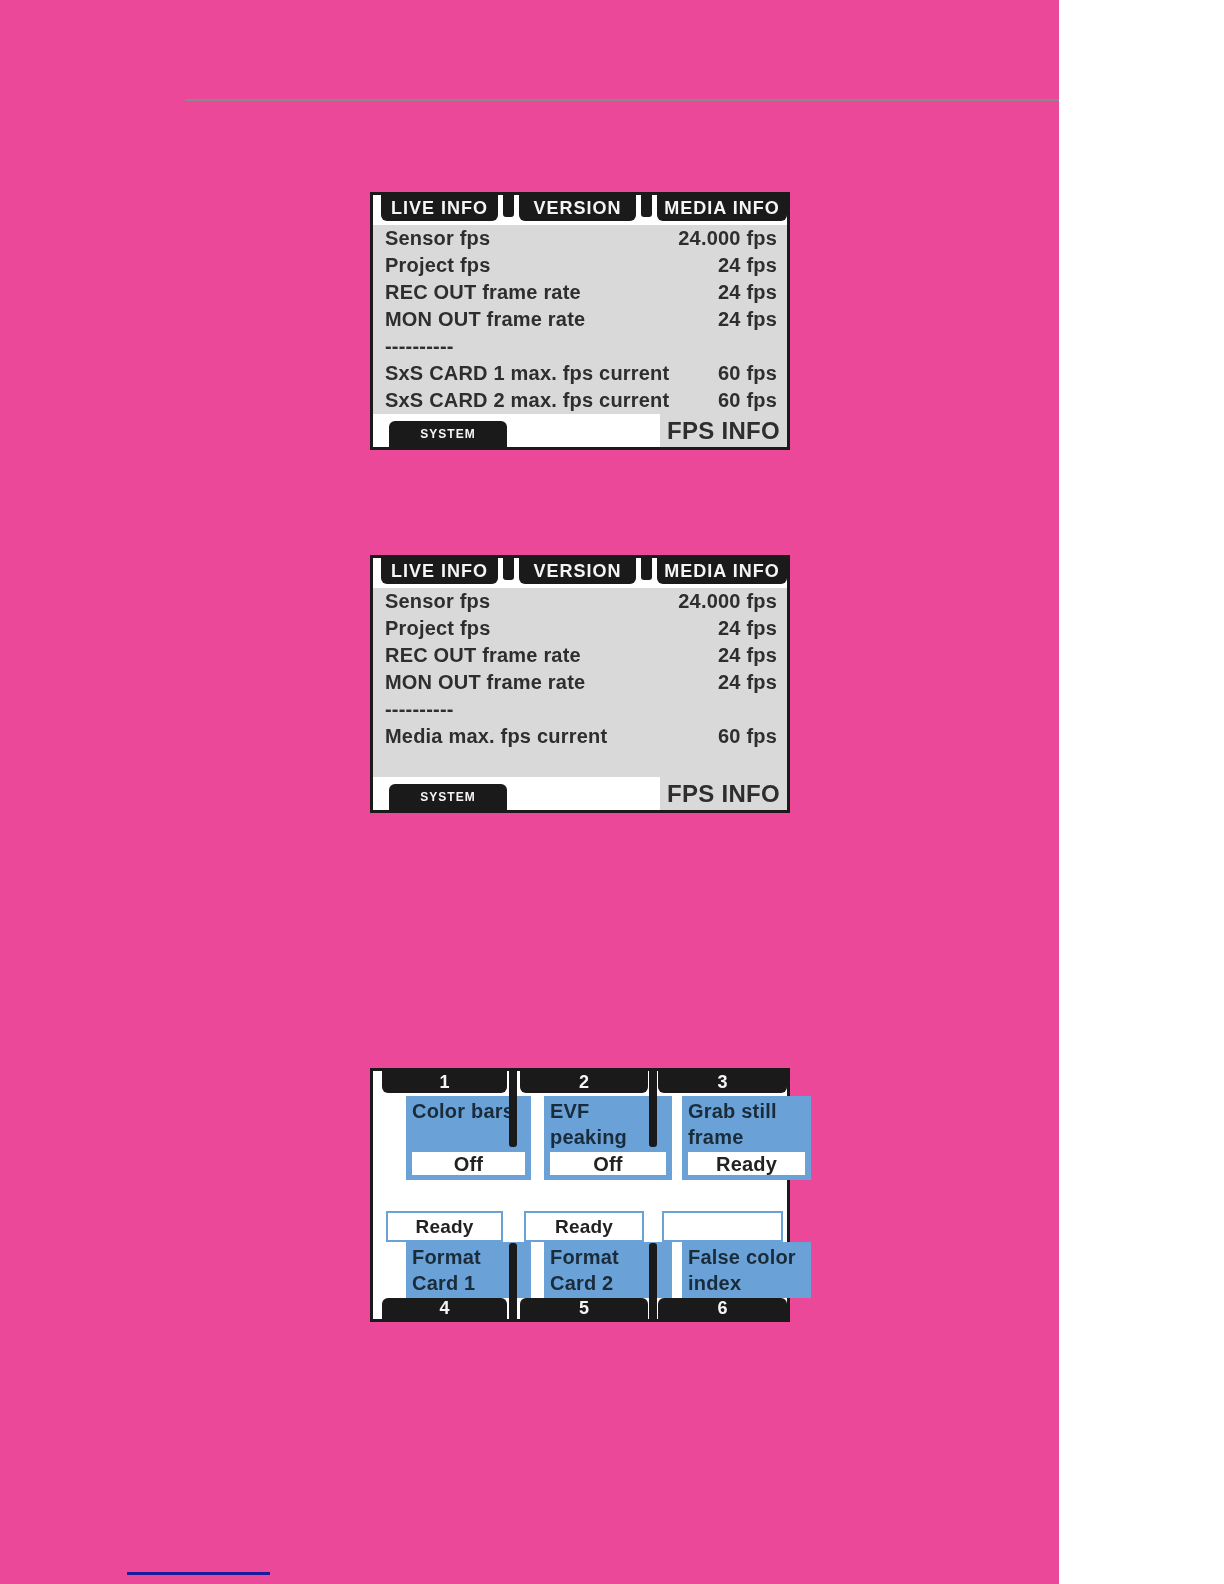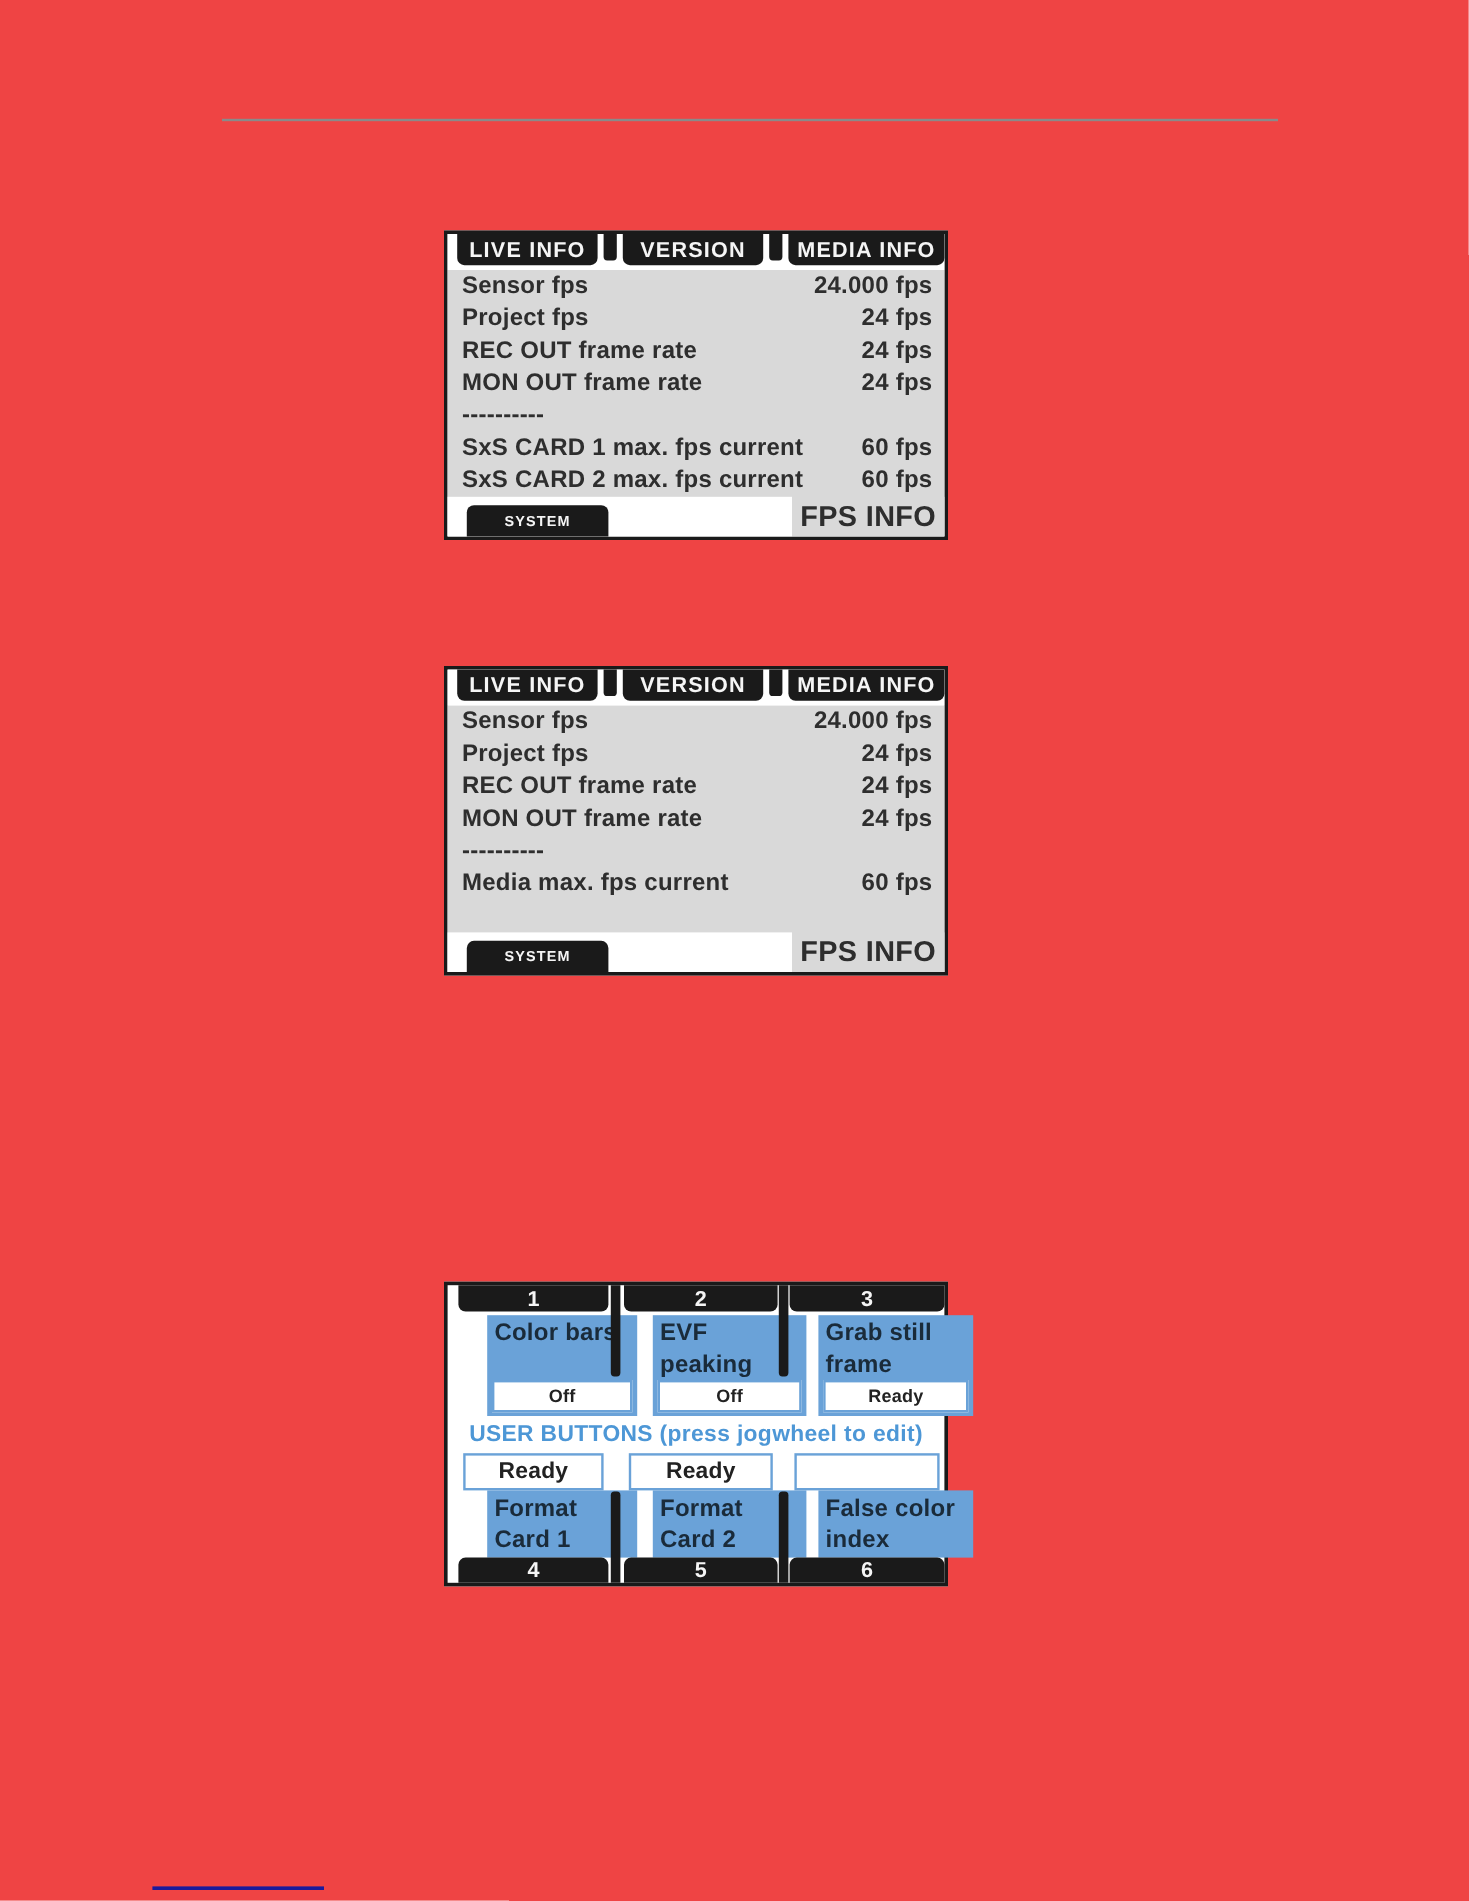--- a/index.html
+++ b/index.html
@@ -1,17 +1,17 @@
 <!DOCTYPE html>
 <html><head>
 <meta charset="utf-8">
 <style>
   html,body{margin:0;padding:0;background:#ffffff;}
   .page{
-    position:relative;width:1224px;height:1584px;background:#ef4444;overflow:hidden;
+    position:relative;width:1059px;height:1584px;background:#ec4899;overflow:hidden;
     font-family:"Liberation Sans","DejaVu Sans",sans-serif;
   }
   .header-rule{position:absolute;left:185px;top:99px;width:880px;height:2px;background:#8a8a8a;}
   .footer-rule{position:absolute;left:127px;top:1572px;width:143px;height:3px;background:#1a1a9b;}
 
   
   .panel{
     position:absolute;left:370px;width:420px;height:258px;background:#ffffff;
     border:3px solid #1a1a1a;box-sizing:border-box;
   }
@@ -67,21 +67,21 @@
     font-size:20px;font-weight:bold;line-height:26px;letter-spacing:0.2px;
     box-sizing:border-box;padding:2px 0 0 6px;margin-left:24px;
   }
   .btn-top{top:25px;height:84px;}
   .btn-bottom{top:171px;height:56px;}
   .btn-blue .line{display:block;white-space:nowrap;}
   .status-box{
     position:absolute;left:4px;right:4px;bottom:3px;height:27px;background:#ffffff;
     border:2px solid #6aa2d8;box-sizing:border-box;
     display:flex;align-items:center;justify-content:center;
-    font-size:15px;font-weight:bold;color:#222222;letter-spacing:0.2px;
+    font-size:20px;font-weight:bold;color:#222222;letter-spacing:0.2px;
   }
   .status-free{
     position:absolute;top:140px;height:31px;background:#ffffff;border:2px solid #6aa2d8;
     box-sizing:border-box;display:flex;align-items:center;justify-content:center;
     font-size:19px;font-weight:bold;color:#222222;letter-spacing:0.2px;
   }
   .sf1{left:13px;width:117px;}
   .sf2{left:151px;width:120px;}
   .sf3{left:289px;width:121px;}
   .caption{
@@ -199,21 +199,20 @@
       <span class="line">EVF</span>
       <span class="line">peaking</span>
       <span class="status-box">Off</span>
     </div>
     <div class="btn-blue btn-top col3">
       <span class="line">Grab still</span>
       <span class="line">frame</span>
       <span class="status-box">Ready</span>
     </div>
 
-    <div class="caption">USER BUTTONS (press jogwheel to edit)</div>
 
     <div class="status-free sf1">Ready</div>
     <div class="status-free sf2">Ready</div>
     <div class="status-free sf3"></div>
 
     <div class="btn-blue btn-bottom col1">
       <span class="line">Format</span>
       <span class="line">Card 1</span>
     </div>
     <div class="btn-blue btn-bottom col2">

